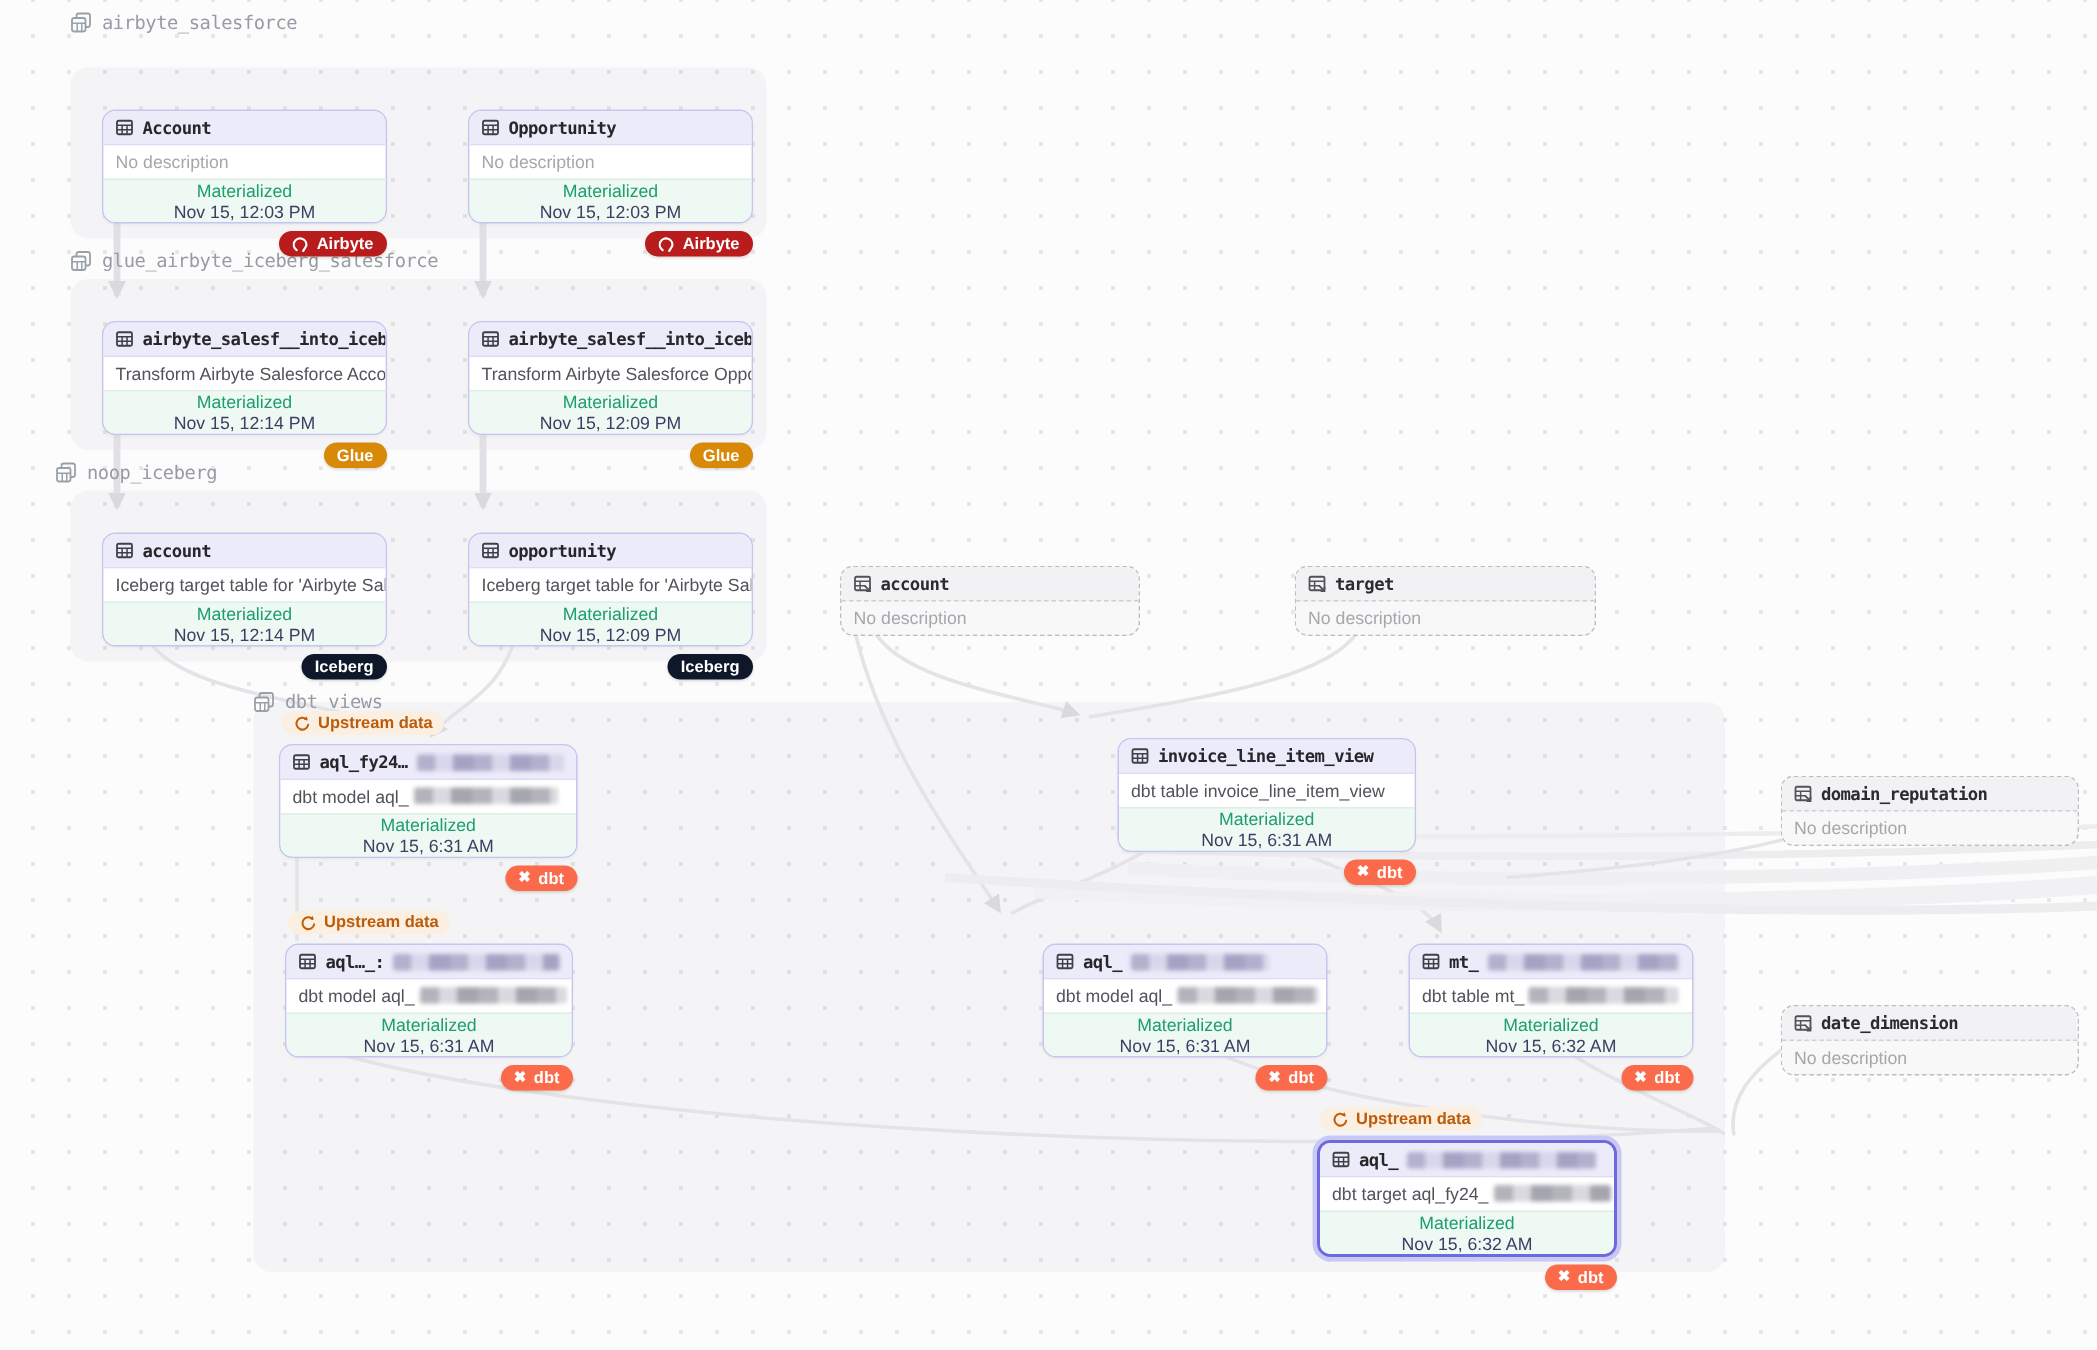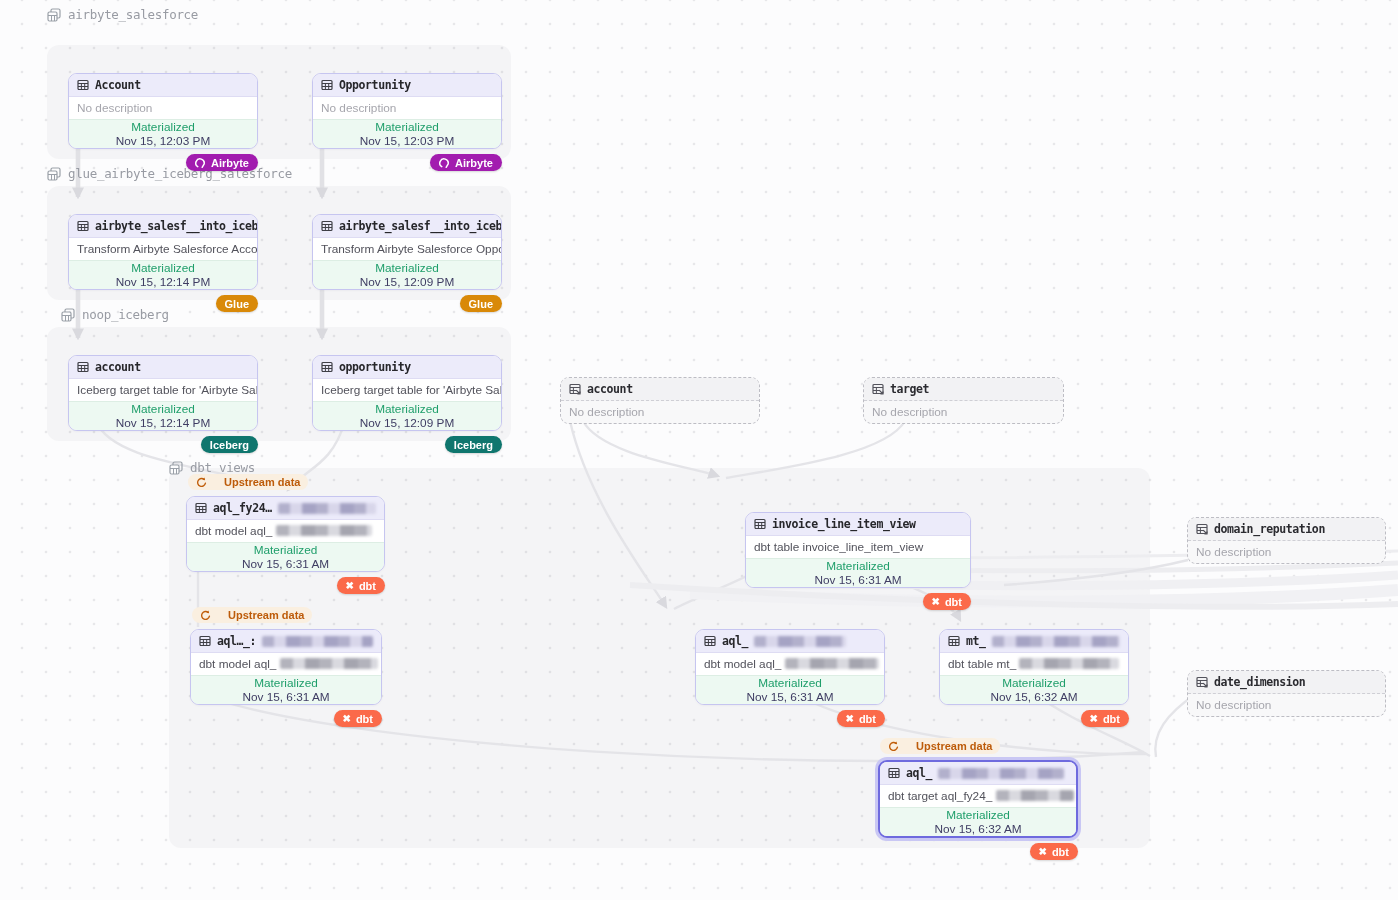--- a/index.html
+++ b/index.html
@@ -39,28 +39,28 @@
   .mat{color:#1e9e6a;}
   .ts{color:#3f3d63;font-weight:500;}
   
   .redact{display:inline-block;height:11px;border-radius:2px;vertical-align:-1px;filter:blur(1.4px);
     background:repeating-linear-gradient(90deg,#b3b3bc 0 13px,#d9d9df 13px 25px,#a5a5af 25px 39px);}
   .card-header .redact{background:repeating-linear-gradient(90deg,#b2b0cc 0 12px,#d8d6ea 12px 24px,#a5a3c4 24px 38px);}
   
   .badge{position:absolute;top:100%;right:0;margin-top:5px;display:inline-flex;align-items:center;gap:5px;
     border-radius:999px;padding:2.5px 9px;color:#fff;font-size:11px;font-weight:700;cursor:pointer;
     box-shadow:0 1px 2px rgba(0,0,0,0.15);white-space:nowrap;}
-  .badge-airbyte{background:#a21caf;}
+  .badge-airbyte{background:#b91c1c;}
   .badge-glue{background:#d98908;}
-  .badge-iceberg{background:#0f766e;}
+  .badge-iceberg{background:#0f172a;}
   .badge-dbt{background:#fb6a4a;}
   .badge .bicon{display:inline-flex;line-height:0;}
   .badge-dbt .bicon{font-size:10px;line-height:10px;font-weight:900;}
   
-  .upstream{position:absolute;bottom:100%;left:2px;margin-bottom:6px;display:inline-flex;align-items:center;gap:17px;
+  .upstream{position:absolute;bottom:100%;left:2px;margin-bottom:6px;display:inline-flex;align-items:center;gap:5px;
     background:#faefe0;border-radius:999px;padding:2px 8px;font-size:11px;font-weight:600;color:#bd5b09;
     white-space:nowrap;cursor:pointer;}
   
   .source{position:absolute;z-index:3;background:#f8f8f9;border:1.6px dashed #bdbdc4;border-radius:9px;overflow:hidden;cursor:pointer;}
   .source-header{display:flex;align-items:center;gap:6px;padding:4px 8px;background:#f2f2f4;
     border-bottom:1.6px dashed #cfcfd5;}
   .source-name{font-family:"DejaVu Sans Mono", monospace;font-size:11.5px;font-weight:700;color:#2b2b30;letter-spacing:-0.4px;}
   .source-desc{padding:4px 8px;font-size:11.8px;color:#a6a6ad;}
   .icon{display:inline-flex;line-height:0;flex:none;}
 </style>
@@ -117,21 +117,21 @@
   <div class="group-label" style="left:47px;top:166px">
     <span class="gicon">
         <svg width="14" height="14" viewBox="0 0 14 14">
           <rect x="4" y="1" width="9" height="9" rx="1.5" fill="none" stroke="#9aa0a8" stroke-width="1.2"></rect>
           <rect x="1" y="4" width="9" height="9" rx="1.5" fill="#fcfcfd" stroke="#9aa0a8" stroke-width="1.2"></rect>
           <path d="M1 7.5 H10 M4.5 7.5 V13 M7.5 7.5 V13" stroke="#9aa0a8" stroke-width="1"></path>
         </svg>
       </span>
     <span>glue_airbyte_iceberg_salesforce</span>
   </div>
-  <div class="group-label" style="left:61px;top:307px">
+  <div class="group-label" style="left:37px;top:307px">
     <span class="gicon">
         <svg width="14" height="14" viewBox="0 0 14 14">
           <rect x="4" y="1" width="9" height="9" rx="1.5" fill="none" stroke="#9aa0a8" stroke-width="1.2"></rect>
           <rect x="1" y="4" width="9" height="9" rx="1.5" fill="#fcfcfd" stroke="#9aa0a8" stroke-width="1.2"></rect>
           <path d="M1 7.5 H10 M4.5 7.5 V13 M7.5 7.5 V13" stroke="#9aa0a8" stroke-width="1"></path>
         </svg>
       </span>
     <span>noop_iceberg</span>
   </div>
   <div class="group-label" style="left:169px;top:460px">
@@ -313,21 +313,21 @@
           <span class="mat">Materialized</span>
           <span class="ts">Nov 15, 6:31 AM</span>
         </div>
     </div>
     <div class="badge badge-dbt">
         <span class="bicon">✖</span>
         <span>dbt</span>
       </div>
   </div>
 
-  <div class="node" style="left:745px;top:512px;width:226px">
+  <div class="node" style="left:745px;top:492px;width:199px">
     <div class="card">
       <div class="card-header">
           <span class="icon">
             <svg width="12" height="12" viewBox="0 0 12 12">
               <rect x="1" y="1.5" width="10" height="9" rx="1" fill="none" stroke="#3f3f46" stroke-width="1.2"></rect>
               <path d="M1 4.5 H11 M4.4 4.5 V10.5 M7.7 4.5 V10.5 M1 7.5 H11" stroke="#3f3f46" stroke-width="1"></path>
             </svg>
           </span>
         <span class="card-title">invoice_line_item_view</span>
         </div>

